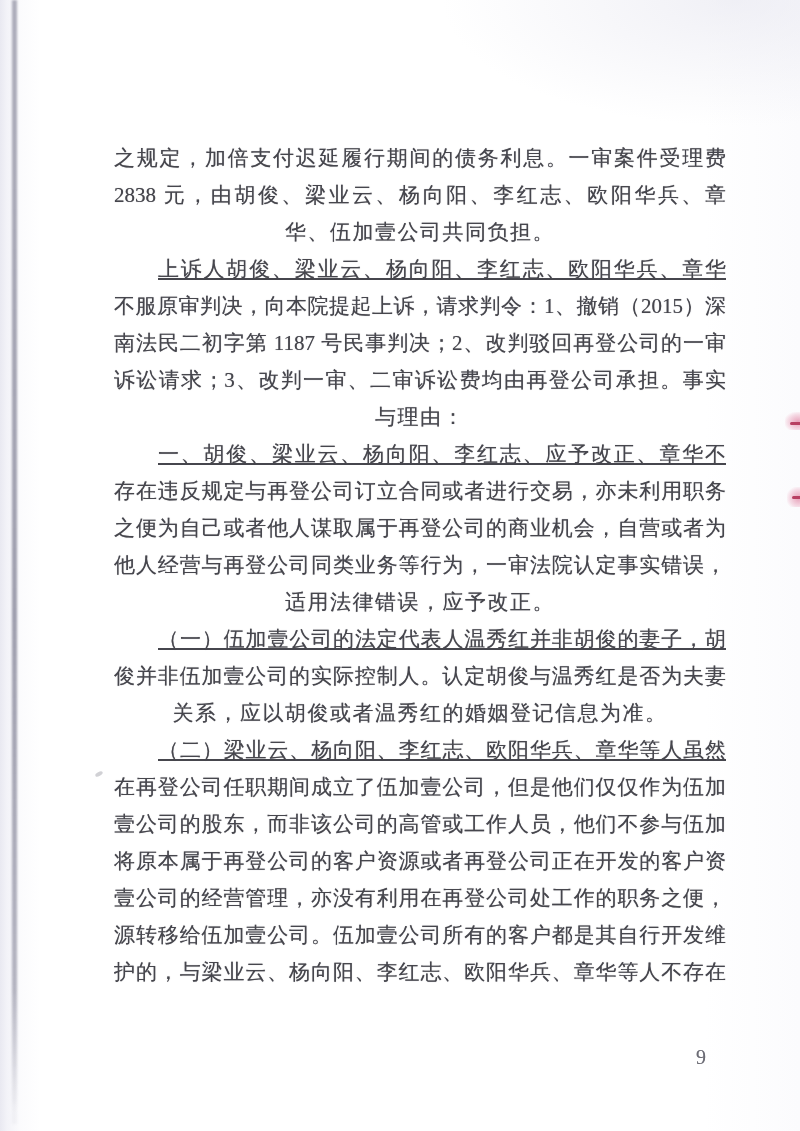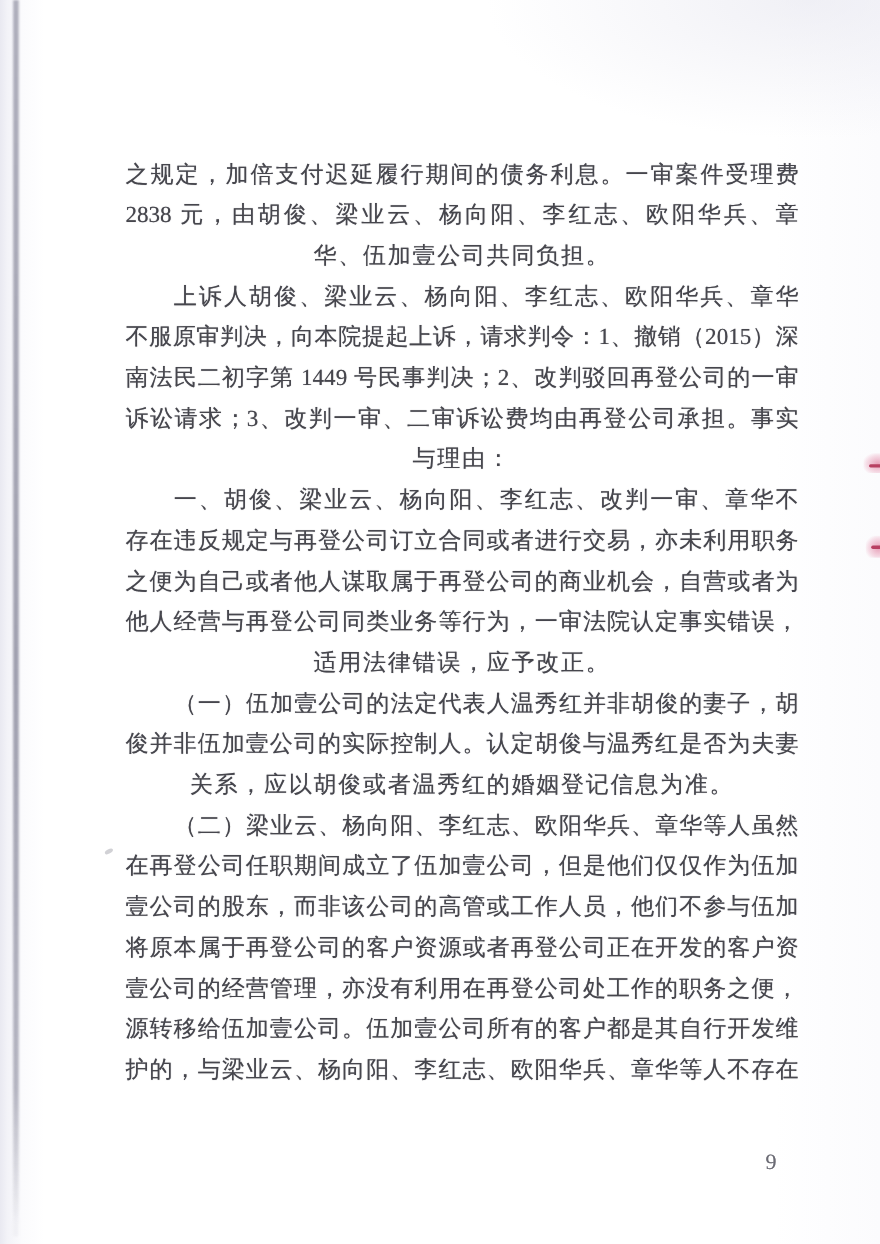--- a/index.html
+++ b/index.html
@@ -47,21 +47,21 @@
     overflow: hidden;
   }
   .line.fill {
     text-align: justify;
     text-align-last: justify;
   }
   .line.short {
     text-align: center;
     letter-spacing: 1.5px;
   }
-  .line.indent { text-indent: 44px; }
+  .line.indent { text-indent: 44px; text-decoration: underline; }
   
   .red-mark { position: absolute; right: -3px; }
   .red-mark .halo {
     position: absolute; inset: 0;
     background: radial-gradient(ellipse at 72% 55%,
       rgba(216,88,130,0.55),
       rgba(232,150,178,0.30) 55%,
       rgba(240,190,208,0) 78%);
   }
   .red-mark .core {
@@ -104,26 +104,26 @@
 
   <div class="doc">
       <div class="paragraph">
         <div class="line fill">之规定，加倍支付迟延履行期间的债务利息。一审案件受理费</div>
         <div class="line fill">2838 元，由胡俊、梁业云、杨向阳、李红志、欧阳华兵、章</div>
         <div class="line short">华、伍加壹公司共同负担。</div>
       </div>
       <div class="paragraph">
         <div class="line fill indent">上诉人胡俊、梁业云、杨向阳、李红志、欧阳华兵、章华</div>
         <div class="line fill">不服原审判决，向本院提起上诉，请求判令：1、撤销（2015）深</div>
-        <div class="line fill">南法民二初字第 1449 号民事判决；2、改判驳回再登公司的一审</div>
+        <div class="line fill">南法民二初字第 1187 号民事判决；2、改判驳回再登公司的一审</div>
         <div class="line fill">诉讼请求；3、改判一审、二审诉讼费均由再登公司承担。事实</div>
         <div class="line short">与理由：</div>
       </div>
       <div class="paragraph">
-        <div class="line fill indent">一、胡俊、梁业云、杨向阳、李红志、改判一审、章华不</div>
+        <div class="line fill indent">一、胡俊、梁业云、杨向阳、李红志、应予改正、章华不</div>
         <div class="line fill">存在违反规定与再登公司订立合同或者进行交易，亦未利用职务</div>
         <div class="line fill">之便为自己或者他人谋取属于再登公司的商业机会，自营或者为</div>
         <div class="line fill">他人经营与再登公司同类业务等行为，一审法院认定事实错误，</div>
         <div class="line short">适用法律错误，应予改正。</div>
       </div>
       <div class="paragraph">
         <div class="line fill indent">（一）伍加壹公司的法定代表人温秀红并非胡俊的妻子，胡</div>
         <div class="line fill">俊并非伍加壹公司的实际控制人。认定胡俊与温秀红是否为夫妻</div>
         <div class="line short">关系，应以胡俊或者温秀红的婚姻登记信息为准。</div>
       </div>

